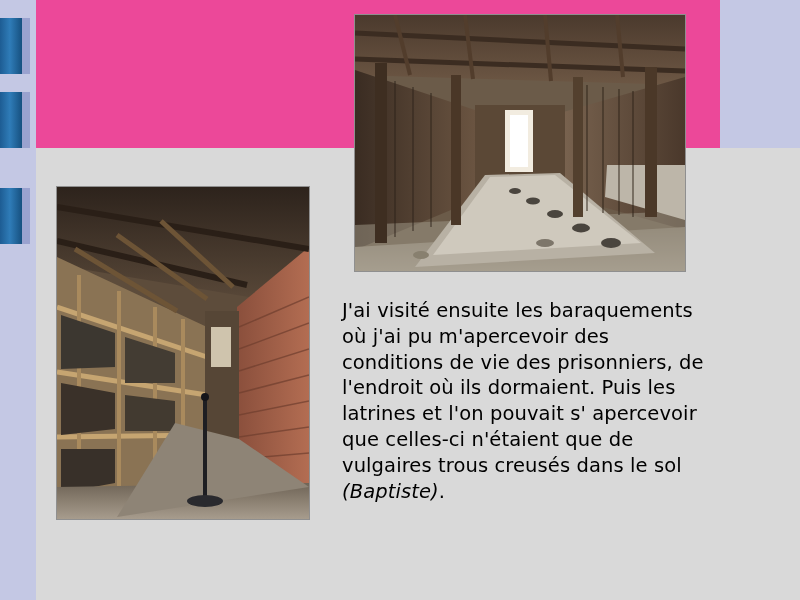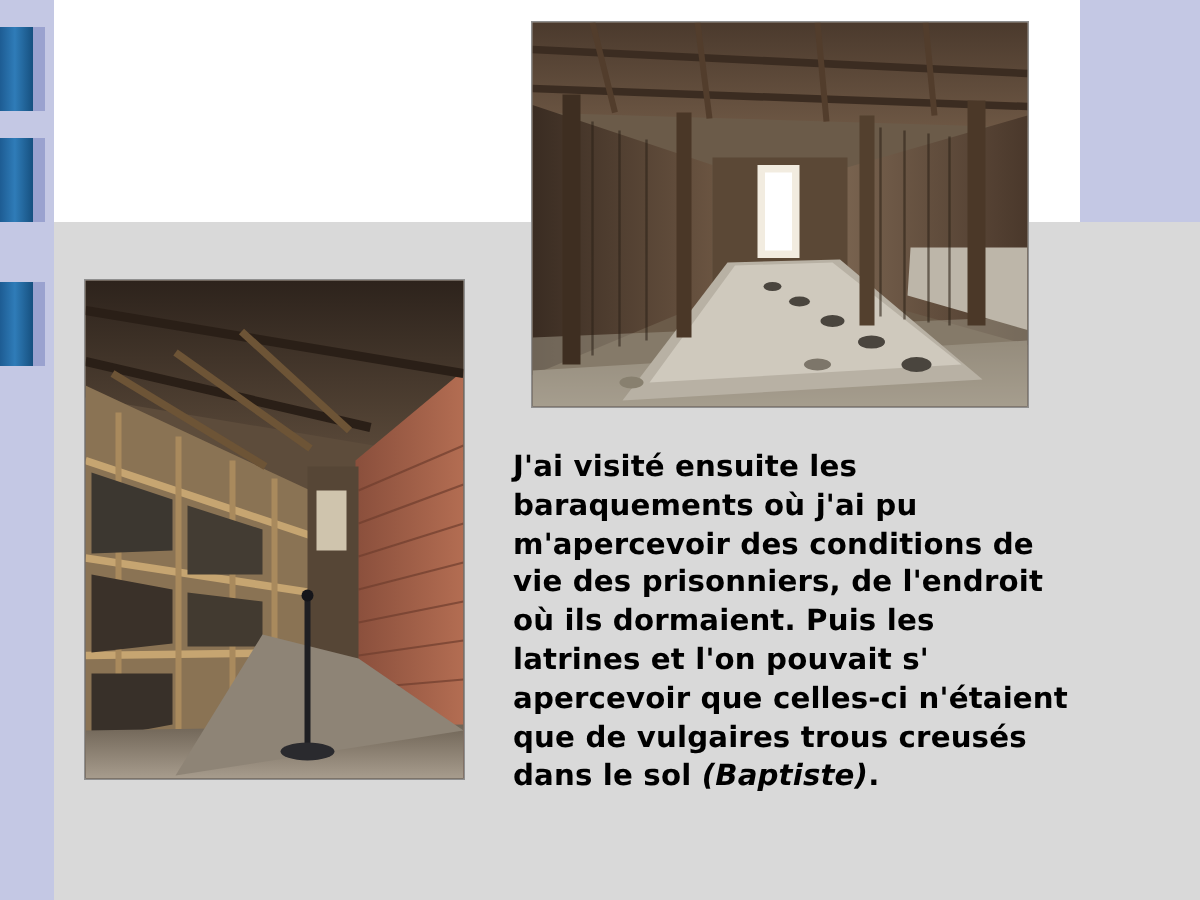--- a/index.html
+++ b/index.html
@@ -10,22 +10,21 @@
     width: 800px;
     height: 600px;
     overflow: hidden;
     font-family: "DejaVu Sans", sans-serif;
     background: #c4c8e4;
   }
   .slide {
     position: relative;
     width: 720px;
     height: 600px;
-    background: #ffffff;
-    font-weight: bold;
+    background: #ec4899;
   }
   
   .content-panel {
     position: absolute;
     left: 36px;
     top: 148px;
     width: 764px;
     height: 452px;
     background: #d9d9d9;
   }

